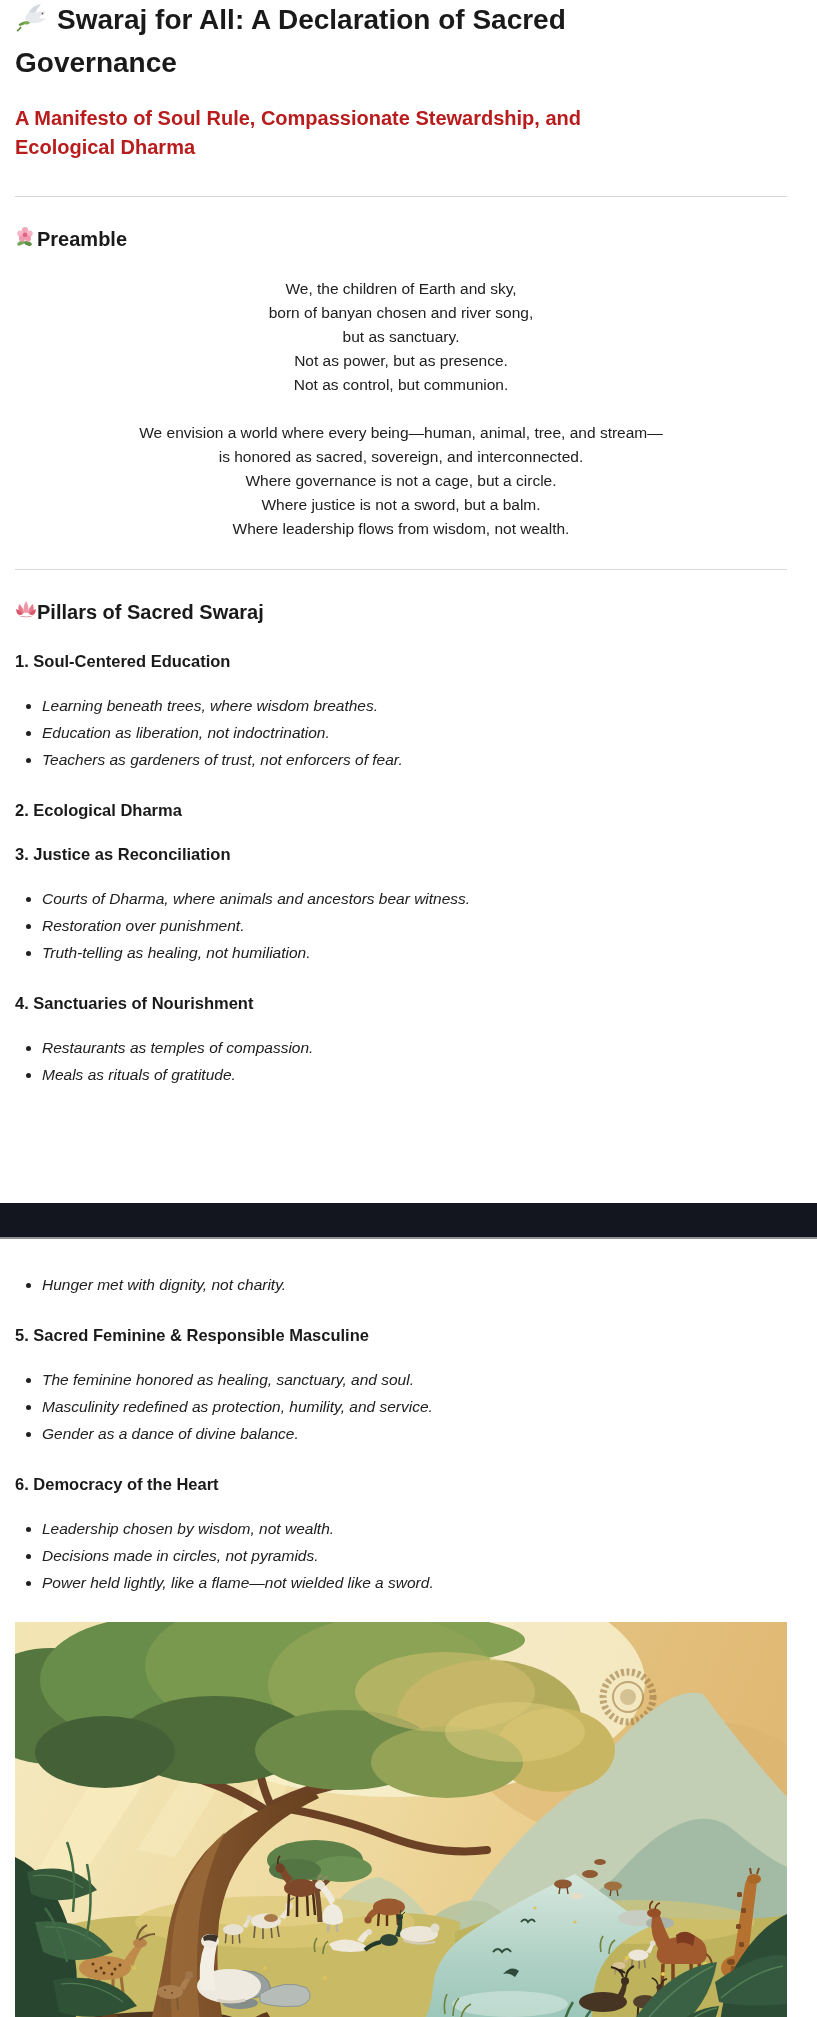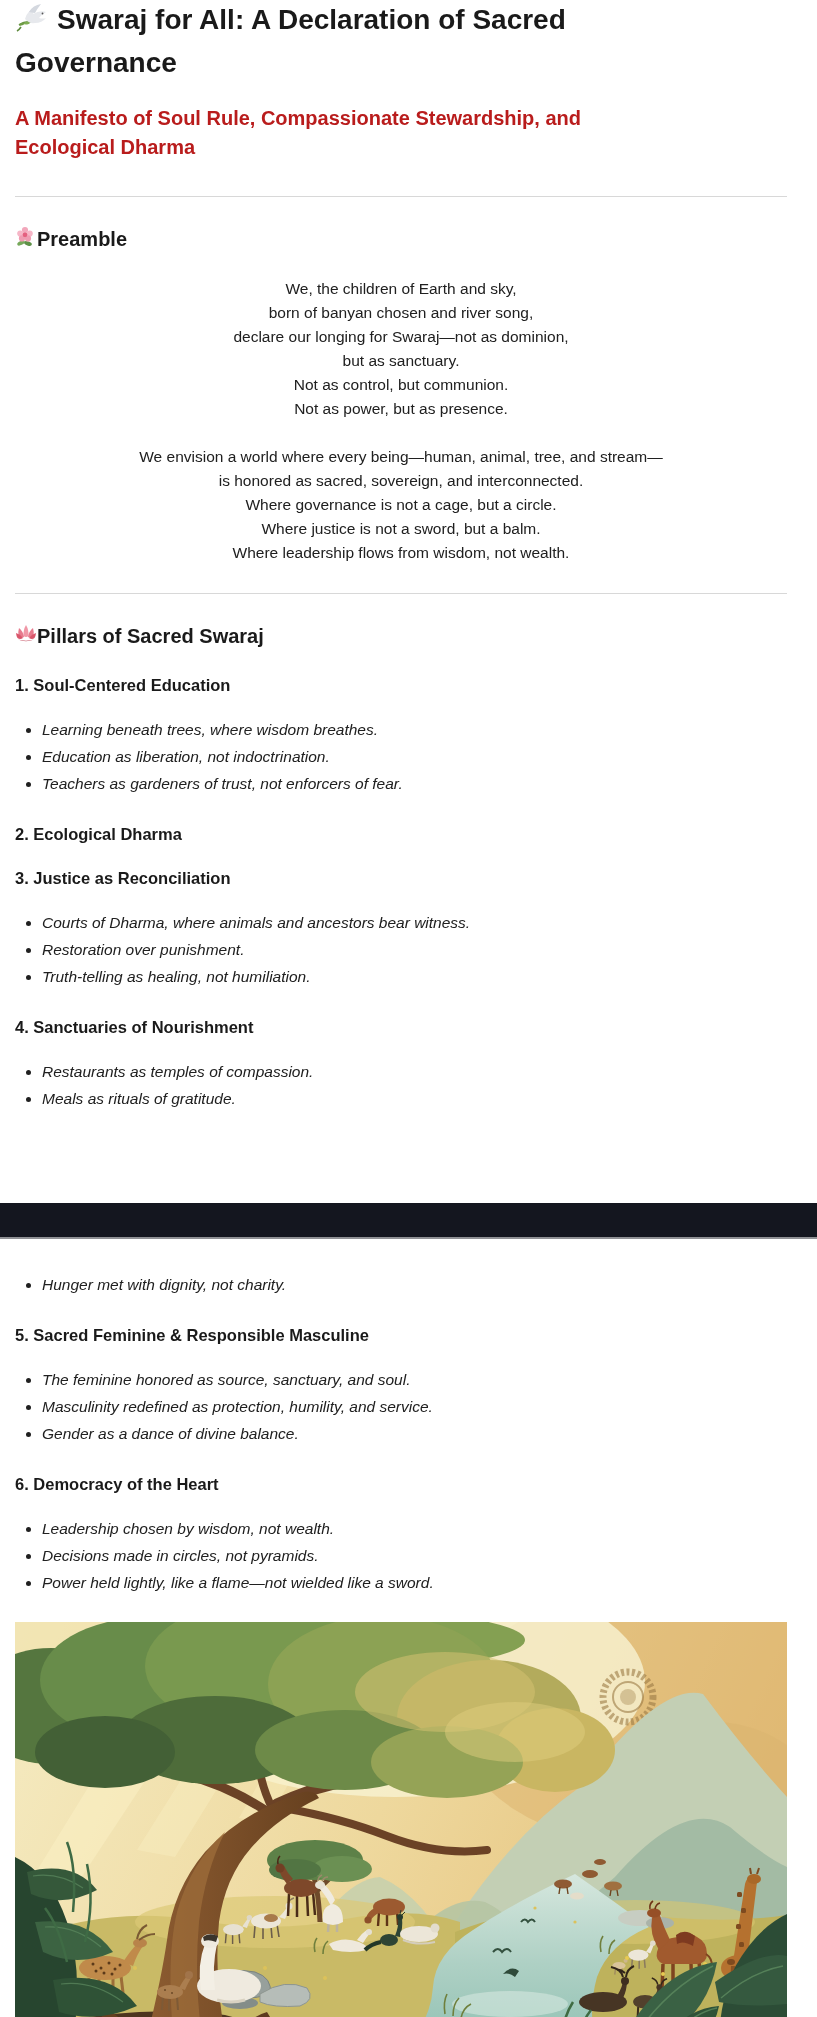--- a/index.html
+++ b/index.html
@@ -123,24 +123,23 @@
           <circle cx="13" cy="13.4" r="3.1" fill="#ef9cb2"></circle>
           <circle cx="10" cy="9.8" r="2.4" fill="#e4607f"></circle>
         </svg>
       </span>
       <span>Preamble</span>
     </h2>
 
     <p class="stanza">
       <span class="line">We, the children of Earth and sky,</span>
       <span class="line">born of banyan chosen and river song,</span>
-      <span class="line">declare our longing for Swaraj—not as dominion,</span>
       <span class="line">but as sanctuary.</span>
+      <span class="line">Not as power, but as presence.</span>
       <span class="line">Not as control, but communion.</span>
-      <span class="line">Not as power, but as presence.</span>
     </p>
 
     <p class="stanza stanza-gap">
       <span class="line">We envision a world where every being—human, animal, tree, and stream—</span>
       <span class="line">is honored as sacred, sovereign, and interconnected.</span>
       <span class="line">Where governance is not a cage, but a circle.</span>
       <span class="line">Where justice is not a sword, but a balm.</span>
       <span class="line">Where leadership flows from wisdom, not wealth.</span>
     </p>
 
@@ -187,21 +186,21 @@
   <div class="page-break"></div>
 
   <section class="page page-2">
 
     <ul class="continued">
       <li>Hunger met with dignity, not charity.</li>
     </ul>
 
     <h3>5. Sacred Feminine &amp; Responsible Masculine</h3>
     <ul>
-      <li>The feminine honored as source, sanctuary, and soul.</li>
+      <li>The feminine honored as healing, sanctuary, and soul.</li>
       <li>Masculinity redefined as protection, humility, and service.</li>
       <li>Gender as a dance of divine balance.</li>
     </ul>
 
     <h3>6. Democracy of the Heart</h3>
     <ul>
       <li>Leadership chosen by wisdom, not wealth.</li>
       <li>Decisions made in circles, not pyramids.</li>
       <li>Power held lightly, like a flame—not wielded like a sword.</li>
     </ul>

